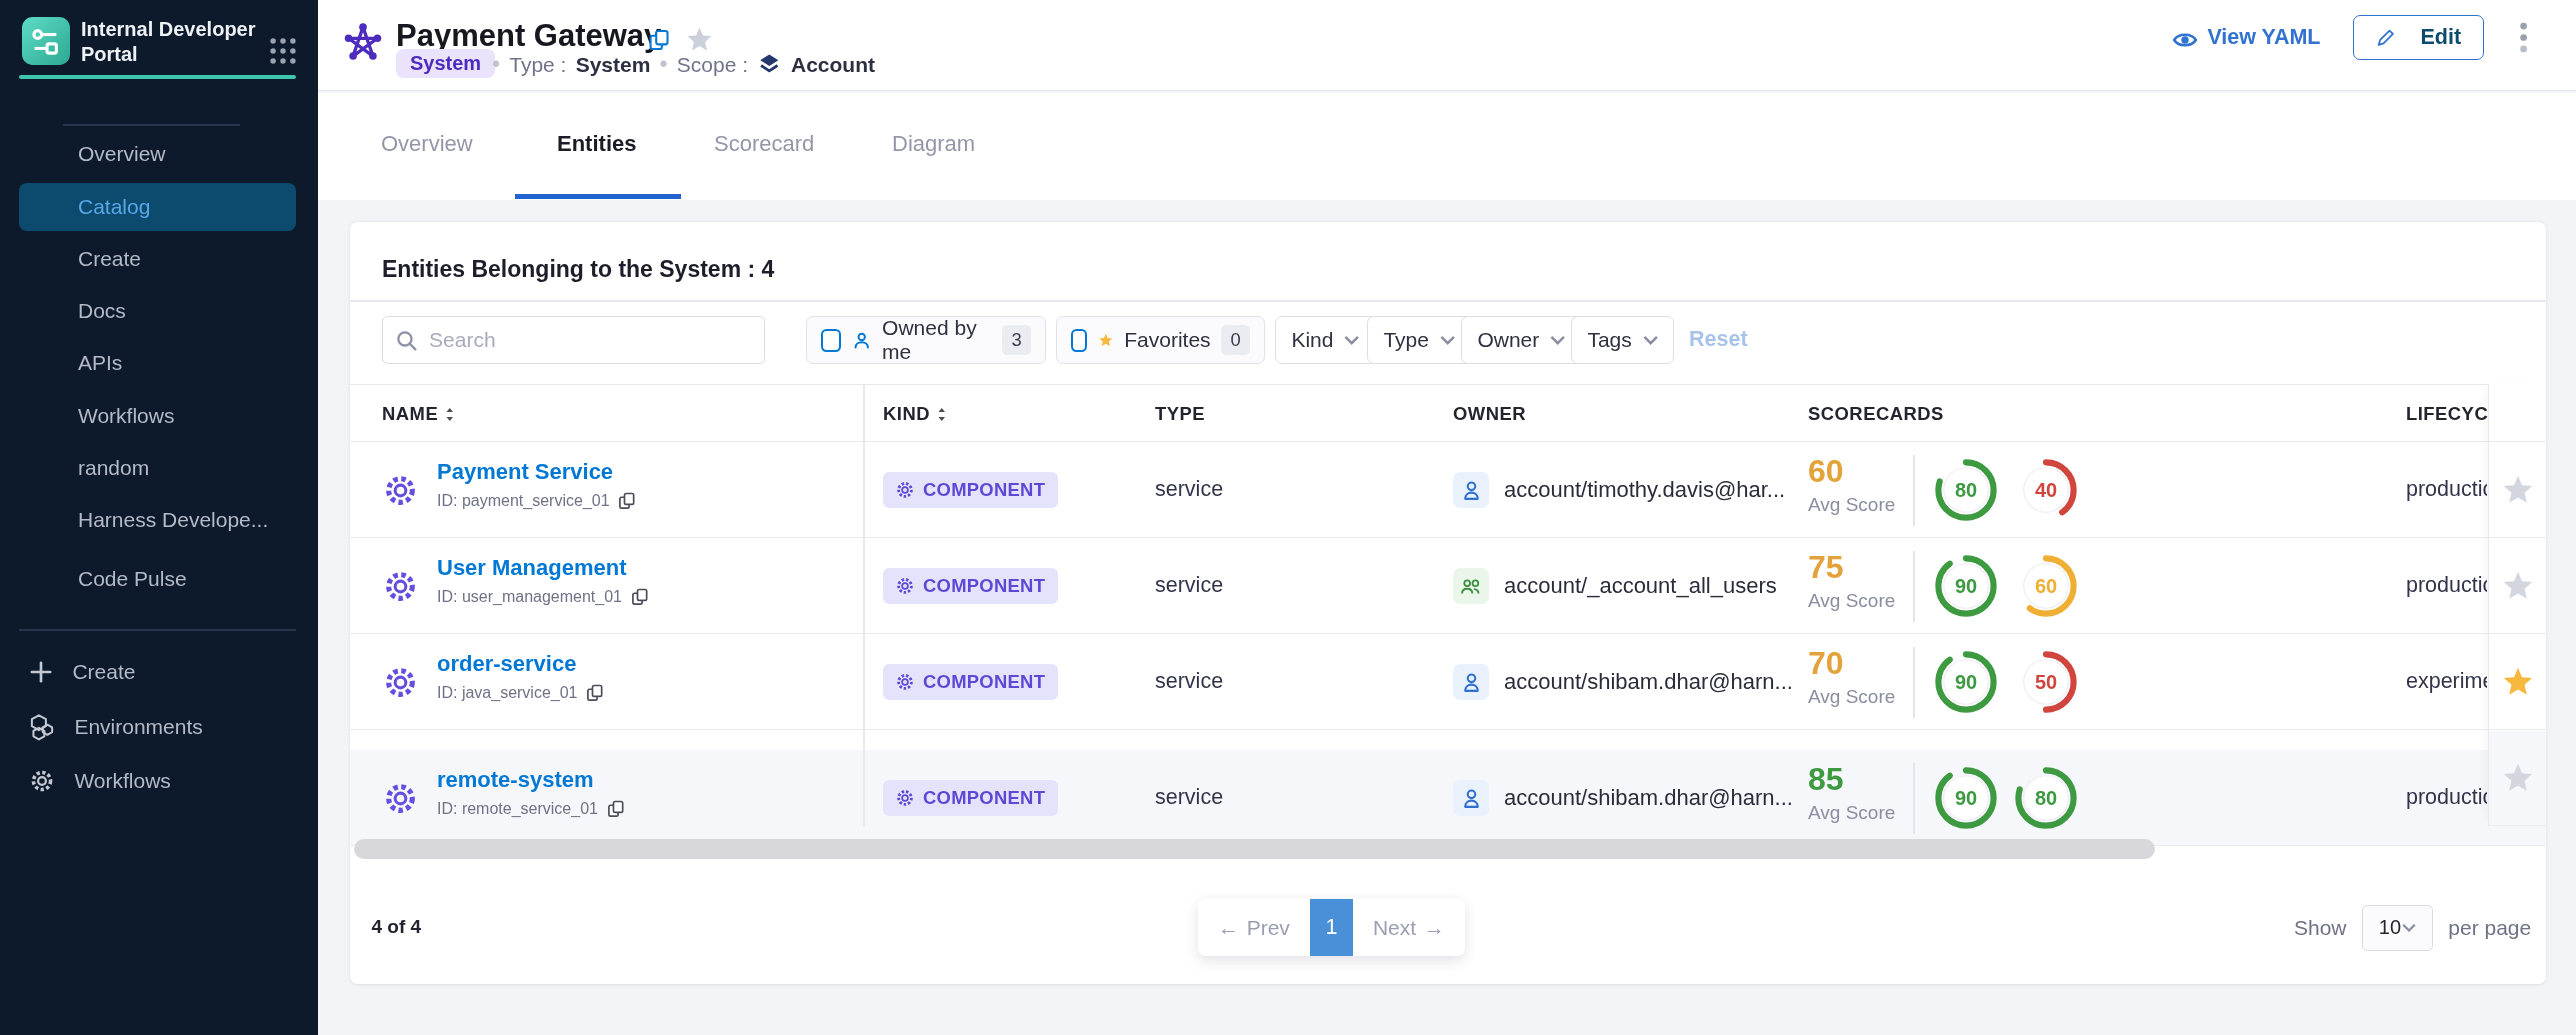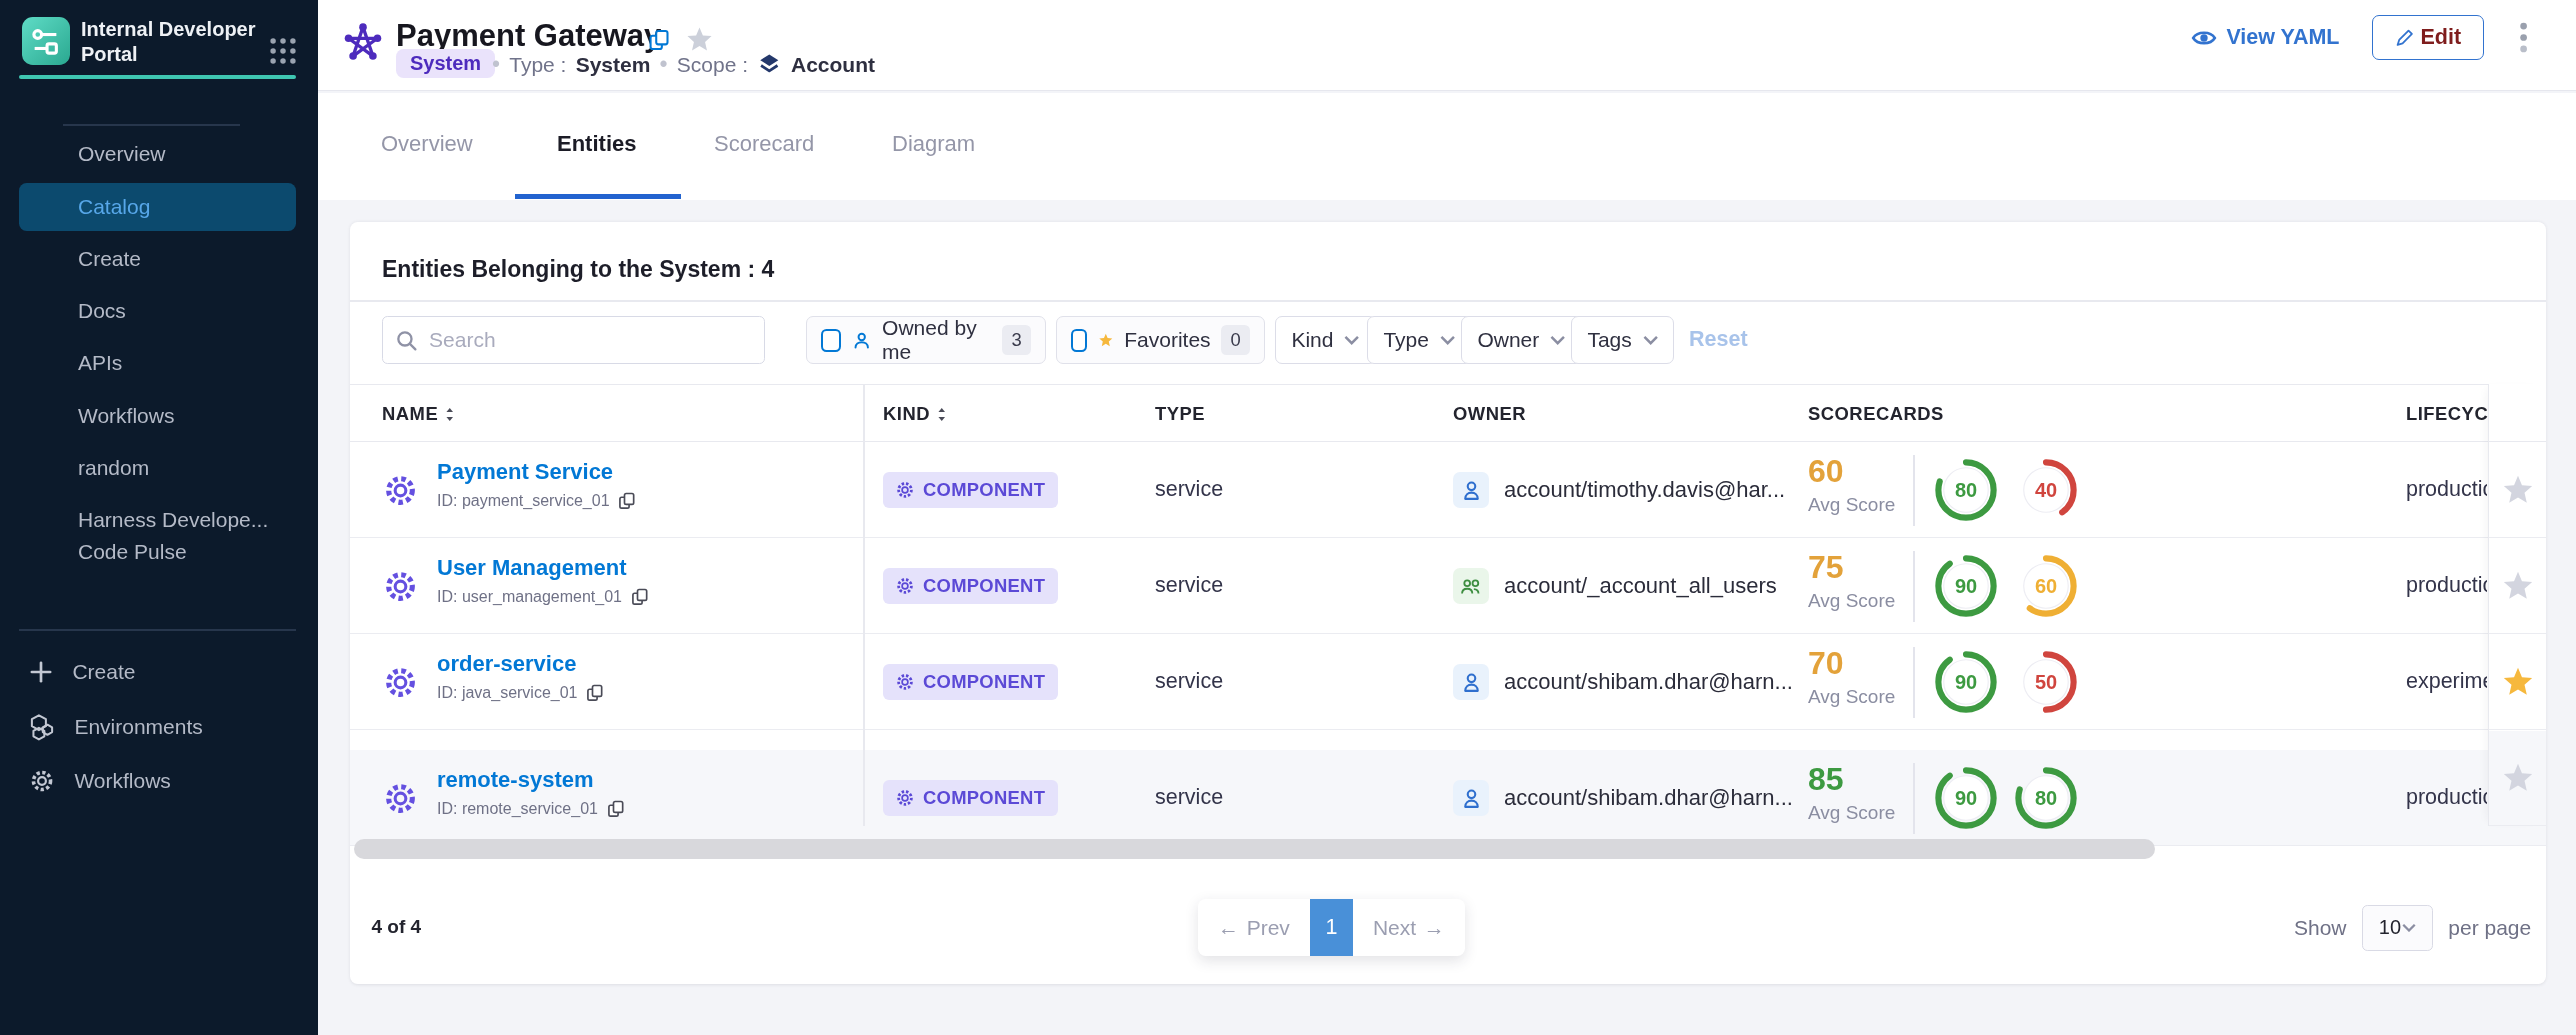--- a/index.html
+++ b/index.html
@@ -33,22 +33,22 @@
   .page-title { position:absolute; left:392px; top:18.4px; font-size:31px; font-weight:700; color:#17171f; left:78px; }
   .title-copy { position:absolute; left:329px; top:28px; cursor:pointer; }
   .title-star { position:absolute; left:367px; top:24.6px; cursor:pointer; }
   .entity-badge { position:absolute; left:78px; top:49px; height:29px; padding:0 14px; border-radius:7.7px;
                   background:#eae3fb; color:#4d2bbd; font-size:20px; font-weight:700; display:flex; align-items:center; }
   .meta-row { position:absolute; left:174px; top:51px; display:flex; align-items:center; gap:9.2px; font-size:21px; }
   .meta-dot { color:#c0c3cf; font-size:23px; }
   .meta-label { color:#70738a; }
   .meta-value { color:#2e2f40; font-weight:600; }
   .hdr-actions { position:absolute; right:45px; top:15.4px; display:flex; align-items:center; gap:32px; }
-  .view-yaml { display:flex; align-items:center; gap:9px; color:#3273cf; font-size:21.5px; font-weight:700; cursor:pointer; }
-  .edit-btn { display:flex; align-items:center; gap:5px; border:1.5px solid #3273cf; color:#7f1d1d; background:#fff;
+  .view-yaml { display:flex; align-items:flex-end; gap:9px; color:#3273cf; font-size:21.5px; font-weight:700; cursor:pointer; }
+  .edit-btn { display:flex; align-items:center; gap:24px; border:1.5px solid #3273cf; color:#0c4a6e; background:#fff;
               font-size:21.5px; font-weight:700; border-radius:7px; height:45px; padding:0 21.5px; cursor:pointer; }
   .kebab { cursor:pointer; padding:3.1px; }
 
   
   .tabbar { position:absolute; left:318px; top:93px; width:2258px; height:107px; background:#ffffff; }
   .tab { position:absolute; top:38px; font-size:22px; color:#9496a8; cursor:pointer; }
   .tab.active { color:#1c1c26; font-weight:700; }
   .tab-underline { position:absolute; left:197px; top:101px; width:166px; height:5.4px; background:#2263cf; }
 
   
@@ -157,21 +157,21 @@
     <div class="side-divider" style="top:124px;"></div>
 
     <div class="nav-item" style="top:141px;">Overview</div>
     <div class="nav-active-pill">Catalog</div>
     <div class="nav-item" style="top:246px;">Create</div>
     <div class="nav-item" style="top:298px;">Docs</div>
     <div class="nav-item" style="top:350px;">APIs</div>
     <div class="nav-item" style="top:403px;">Workflows</div>
     <div class="nav-item" style="top:455px;">random</div>
     <div class="nav-item" style="top:507px;">Harness Develope...</div>
-    <div class="nav-item" style="top:539px;">Code Pulse</div>
+    <div class="nav-item" style="top:566px;">Code Pulse</div>
 
     <div class="side-divider" style="top:629px; left:19px; width:277px;"></div>
 
     <div class="bottom-item" style="top:659px;">
       <svg width="26" height="26" viewBox="0 0 34 34">
         <line x1="17" y1="5" x2="17" y2="29" stroke="#c3c8d3" stroke-width="3.5" stroke-linecap="round"></line>
         <line x1="5" y1="17" x2="29" y2="17" stroke="#c3c8d3" stroke-width="3.5" stroke-linecap="round"></line>
       </svg>
       <span>Create</span>
     </div>

